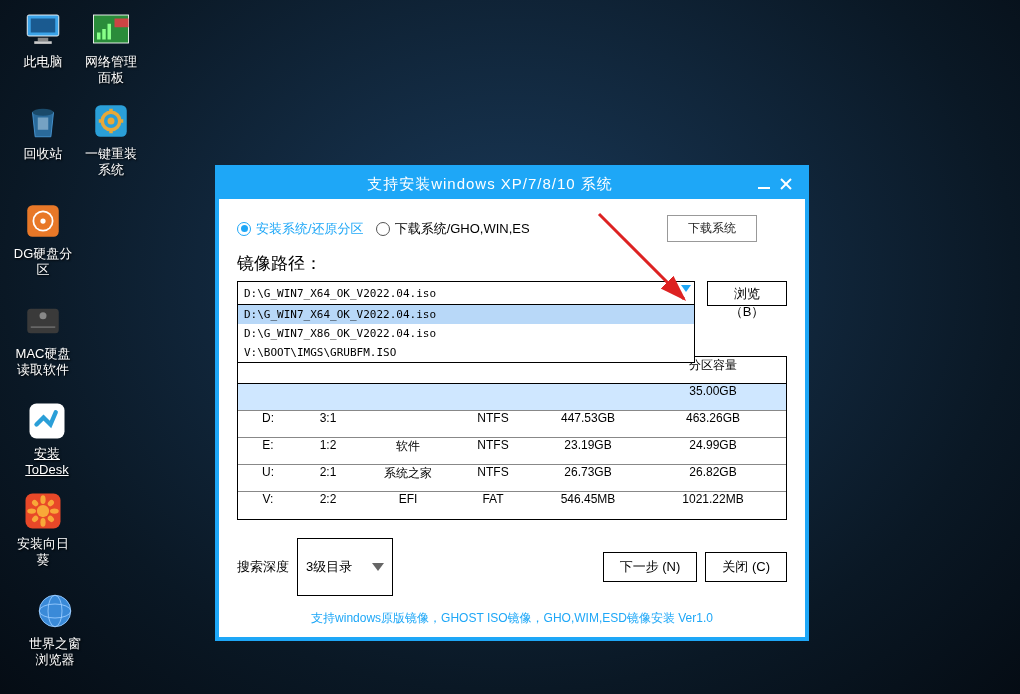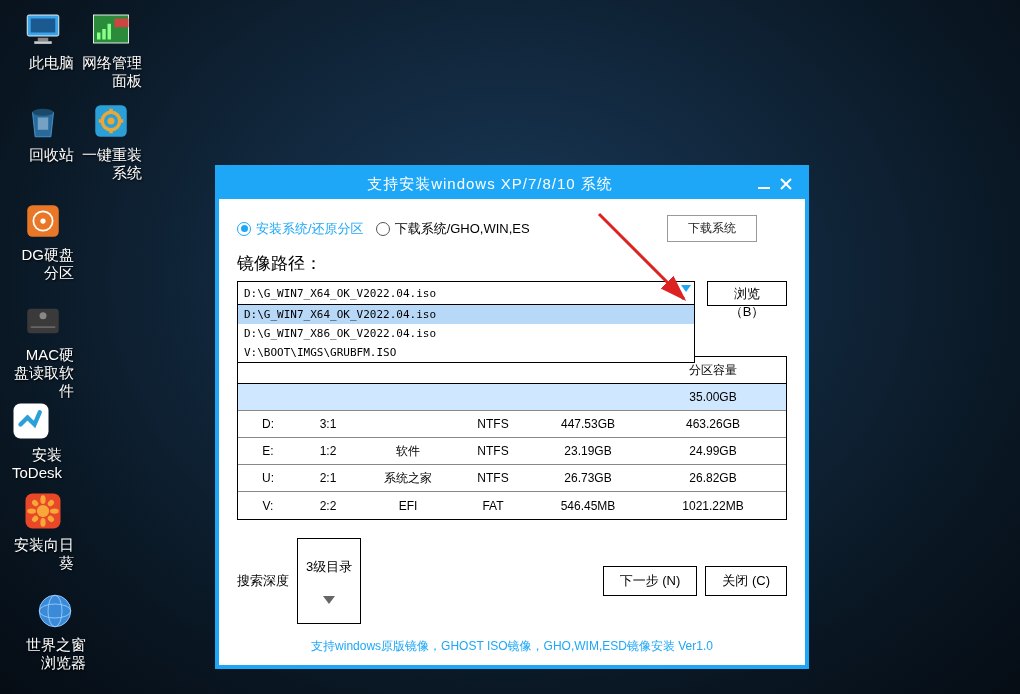--- a/index.html
+++ b/index.html
@@ -3,22 +3,22 @@
 <meta charset="utf-8">
 <style>
 * { box-sizing: border-box; margin: 0; padding: 0; }
 body {
   width: 1020px; height: 694px;
   background: radial-gradient(ellipse at 50% 40%, #1a3a5a 0%, #0a1825 70%, #050c14 100%);
   font-family: "Microsoft YaHei", "SimSun", Arial, sans-serif;
   overflow: hidden; position: relative;
 }
 .desktop-icon {
-  position: absolute; width: 62px; text-align: right;
-  color: #fff; font-size: 15px; cursor: pointer;
+  position: absolute; width: 62px; text-align: center;
+  color: #fff; font-size: 13px; cursor: pointer;
 }
 .desktop-icon .icon-box {
   width: 42px; height: 42px; margin: 0 auto 4px;
   display: flex; align-items: center; justify-content: center;
 }
 .desktop-icon .label { text-shadow: 1px 1px 2px #000; line-height: 1.2; }
 
 .window {
   position: absolute; left: 215px; top: 165px;
   width: 594px; background: #fff;
@@ -73,37 +73,36 @@
   border: 1px solid #000; background: #fff;
   font-size: 13px; padding: 3px 14px; cursor: pointer;
   height: 25px; width: 80px;
 }
 
 .annot-arrow {
   position: absolute; pointer-events: none; z-index: 10;
 }
 
 .table { margin-top: 50px; border: 1px solid #000; font-size: 12px; }
-.table-row { display: flex; border-bottom: 1px solid #888; height: 27px; align-items: center; }
+.table-row { display: flex; border-bottom: 1px solid #888; height: 27px; }
 .table-row:last-child { border-bottom: none; }
 .table-row.header { border-bottom: 1px solid #000; font-weight: normal; }
 .table-row.sel-row { background: #cfe7ff; }
 .table .c1 { width: 60px; text-align: center; }
 .table .c2 { width: 60px; text-align: center; }
 .table .c3 { width: 100px; text-align: center; }
 .table .c4 { width: 70px; text-align: center; }
 .table .c5 { width: 120px; text-align: center; }
 .table .c6 { width: 130px; text-align: center; }
 
 .bottom-row { display: flex; align-items: center; margin-top: 18px; gap: 8px; }
 .depth-select {
   border: 1px solid #000; padding: 19px 8px;
   display: flex; align-items: center; gap: 20px; cursor: pointer;
   font-size: 13px;
-  flex-direction: column;
 }
 .depth-select .tri { width: 0; height: 0; border-left: 6px solid transparent; border-right: 6px solid transparent; border-top: 8px solid #666; }
 .btn-std { border: 1px solid #000; background: #fff; font-size: 13px; padding: 5px 16px; cursor: pointer; }
 .spacer { flex: 1; }
 
 .footer {
   text-align: center; color: #1ea7f7; font-size: 12px;
   margin-top: 14px;
 }
 </style>
@@ -177,21 +176,21 @@
   <div class="icon-box">
     <svg viewBox="0 0 48 48">
         <rect x="6" y="10" width="36" height="28" rx="4" fill="#3a3a3a"></rect>
         <circle cx="24" cy="18" r="4" fill="#888"></circle>
         <rect x="10" y="30" width="28" height="2" fill="#666"></rect>
       </svg>
   </div>
   <div class="label">MAC硬盘读取软件</div>
 </div>
 
-<div class="desktop-icon" style="left:0; top:400px;">
+<div class="desktop-icon" style="left:16px; top:400px;text-decoration:underline;">
   <div class="icon-box">
     <svg viewBox="0 0 48 48">
         <rect x="4" y="4" width="40" height="40" rx="8" fill="#fff"></rect>
         <path d="M12 28 L20 20 L28 28 L34 14" stroke="#2a9fd8" stroke-width="5" fill="none" stroke-linecap="round"></path>
       </svg>
   </div>
   <div class="label">安装ToDesk</div>
 </div>
 
 <div class="desktop-icon" style="left:12px; top:490px;">

